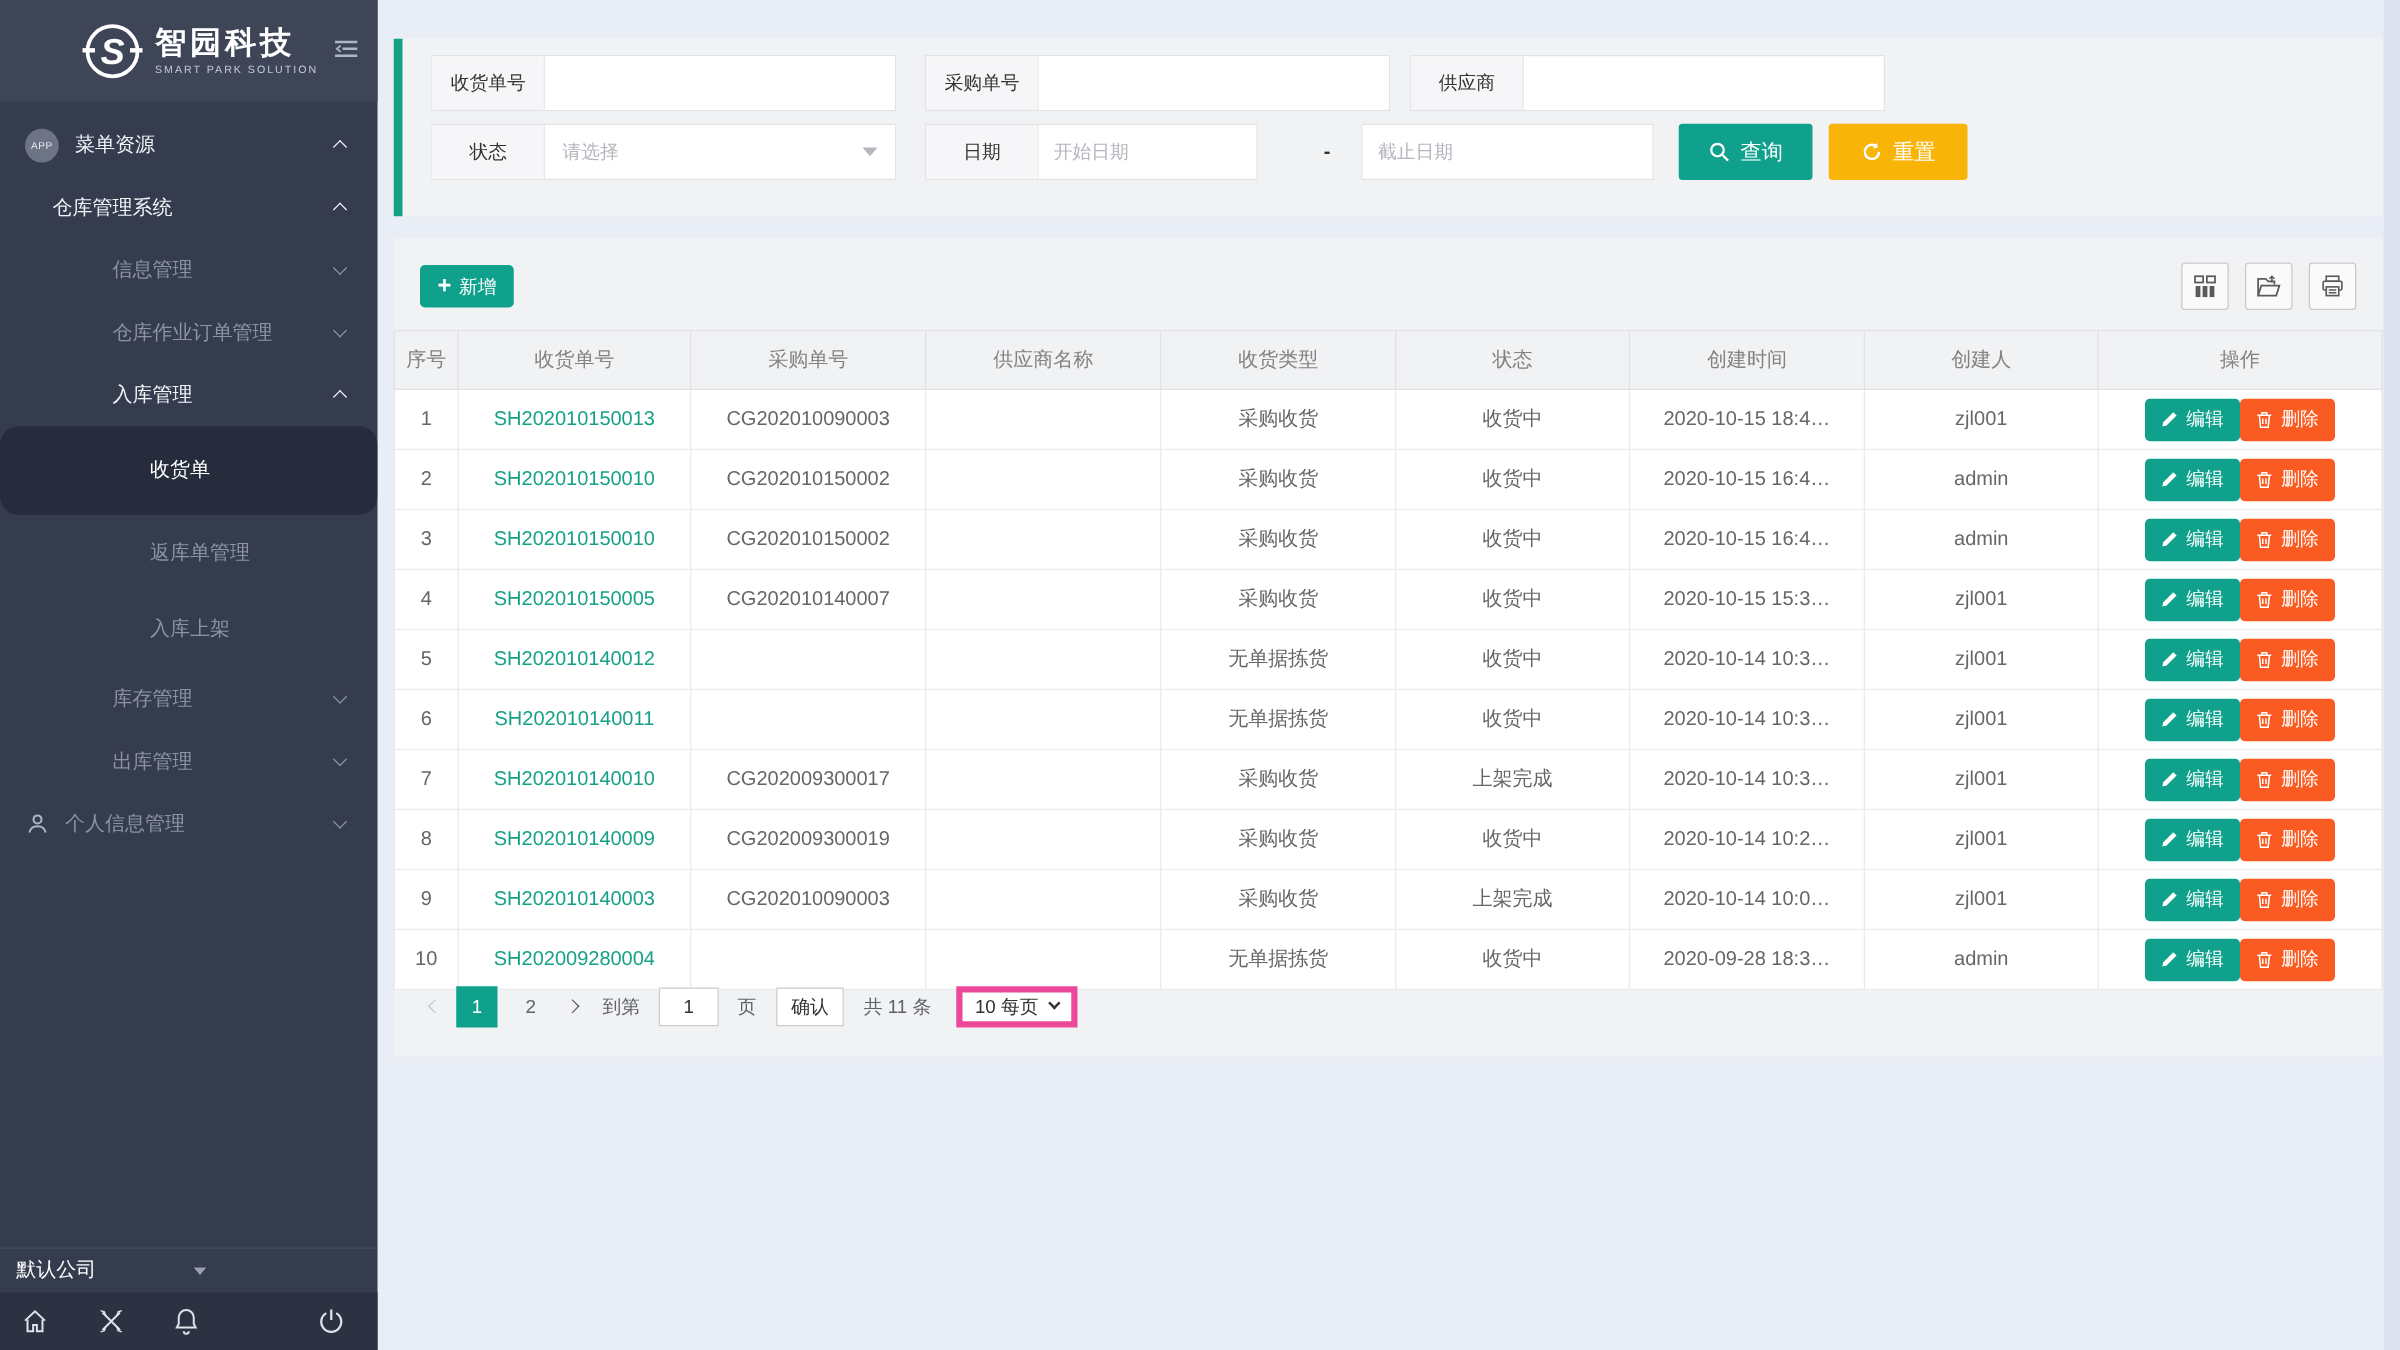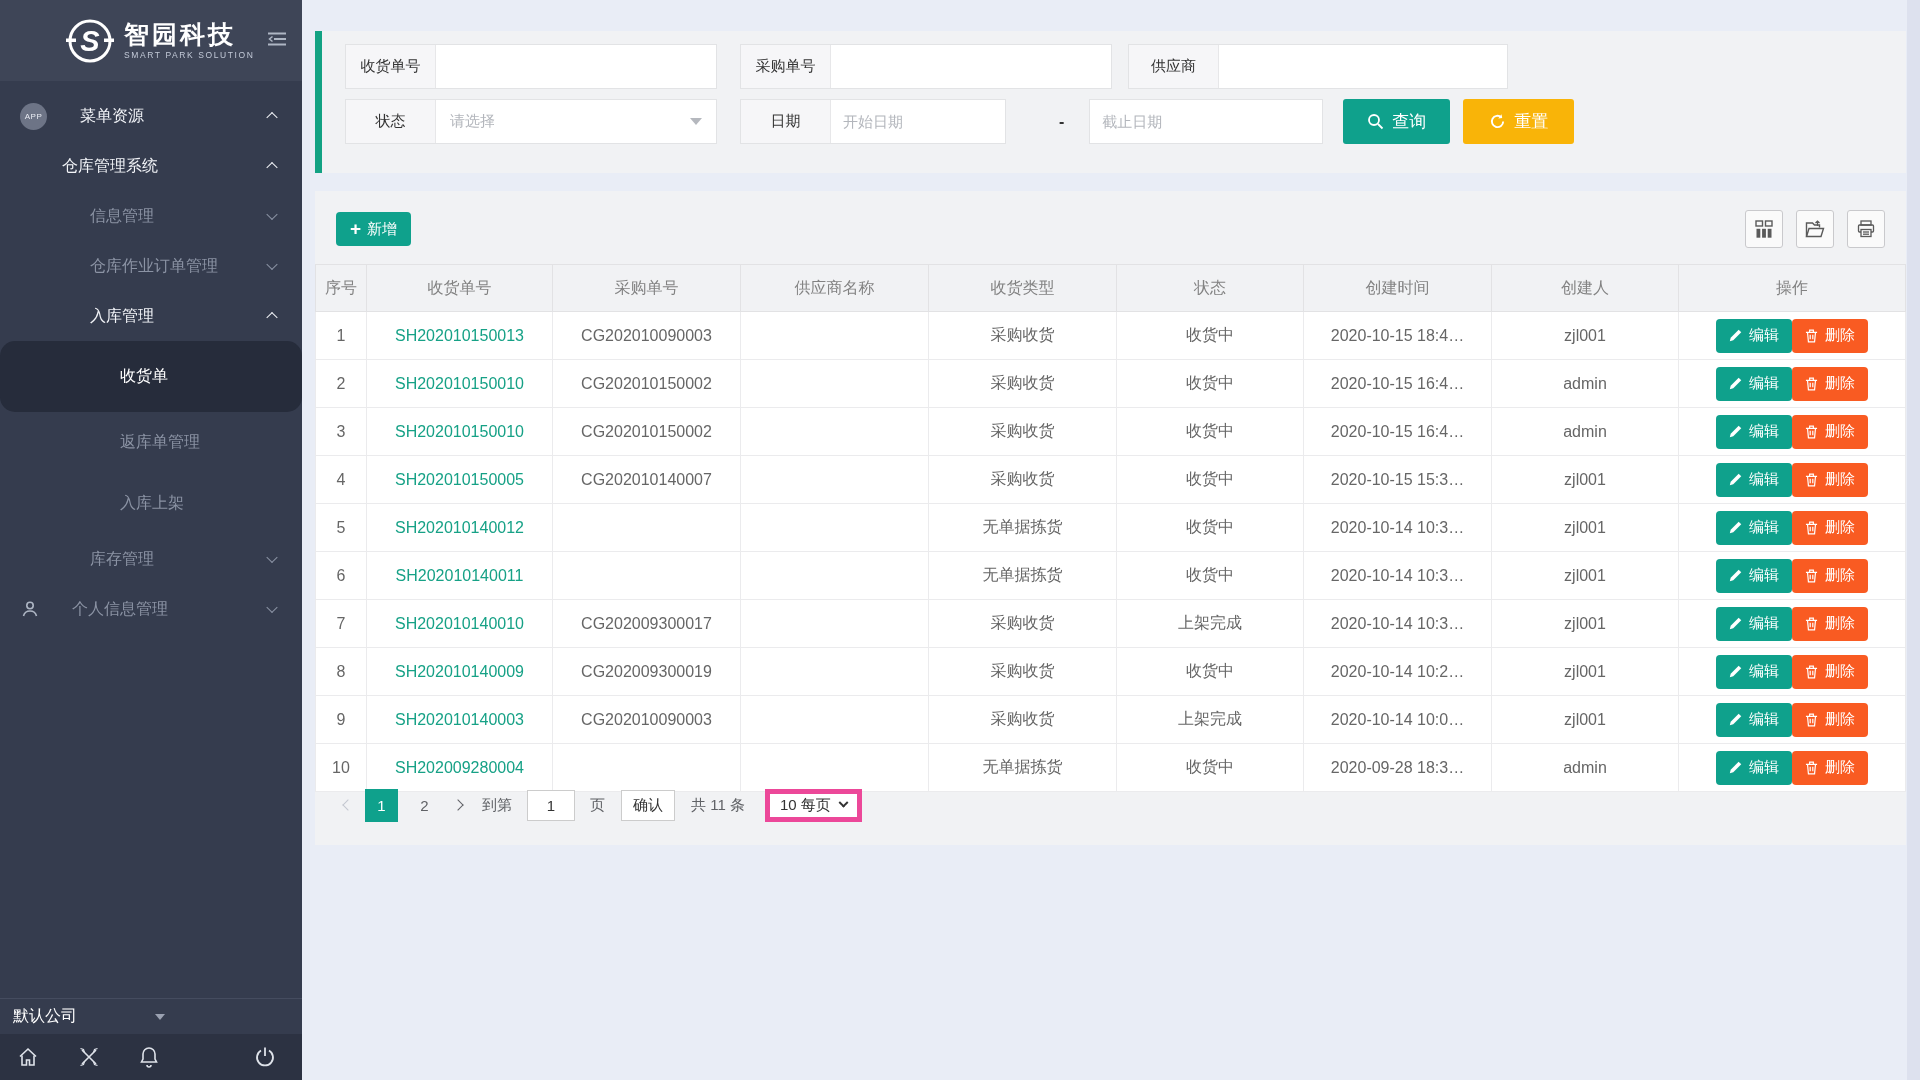--- a/index.html
+++ b/index.html
@@ -13,26 +13,26 @@
   .logo-bar { height:81px; background:#3e4557; display:flex; align-items:center;
     padding:0 18px 0 66px; position:relative; flex:none; }
   .logo-mark { flex:none; }
   .logo-text { margin-left:10px; }
   .brand { color:#fff; font-size:25px; font-weight:bold; letter-spacing:3px; line-height:1.1; }
   .brand-sub { color:#c3cad8; font-size:8.5px; letter-spacing:1.6px; margin-top:2px; }
   .collapse-btn { position:absolute; right:16px; top:32px; cursor:pointer; }
 
   .menu { flex:1; padding-top:10px; overflow:hidden; }
   .menu-item { position:relative; height:50px; display:flex; align-items:center;
-    color:#8b93a4; font-size:16px; cursor:pointer;gap:20px; }
+    color:#8b93a4; font-size:16px; cursor:pointer; }
   .menu-item.open { color:#f2f4f8; }
   .menu-item.active { background:#262c3b; color:#fff; height:71px;border-radius:15px; }
   .menu-item.tall { height:61px; }
   .menu-item.lvl0 { padding-left:20px; }
-  .menu-item.lvl1 { padding-left:62px;align-items:center; }
+  .menu-item.lvl1 { padding-left:42px;align-items:center; }
   .menu-item.lvl2 { padding-left:90px; }
   .menu-item.lvl3 { padding-left:120px; }
   .mi-badge { width:27px; height:27px; border-radius:50%; background:#6d7486;
     color:#e9ecf3; font-size:8px; letter-spacing:.5px; display:flex;
     align-items:center; justify-content:center; margin-right:13px; flex:none; }
   .mi-picon { margin-right:12px; display:inline-flex; }
   .chev { display:inline-block; width:8px; height:8px;
     border-right:1.6px solid currentColor; border-bottom:1.6px solid currentColor; }
   .menu-item .chev { position:absolute; right:26px; top:50%; }
   .chev.up   { transform:translateY(-30%) rotate(-135deg); }
@@ -181,20 +181,24 @@
         <span>收货单</span>
       </div>
       <div class="menu-item lvl3 tall">
         <span>返库单管理</span>
       </div>
       <div class="menu-item lvl3 tall">
         <span>入库上架</span>
       </div>
       <div class="menu-item lvl2">
         <span>库存管理</span>
+        <i class="chev down"></i>
+      </div>
+      <div class="menu-item lvl2">
+        <span>出库管理</span>
         <i class="chev down"></i>
       </div>
       <div class="menu-item lvl0">
         <span class="mi-picon">
           <svg width="20" height="20" viewBox="0 0 20 20">
             <circle cx="10" cy="6.5" r="3.2" fill="none" stroke="#aeb6c4" stroke-width="1.6"></circle>
             <path d="M3.5 17c.8-3.4 3.4-5 6.5-5s5.7 1.6 6.5 5" fill="none" stroke="#aeb6c4" stroke-width="1.6"></path>
           </svg>
         </span>
         <span>个人信息管理</span>

